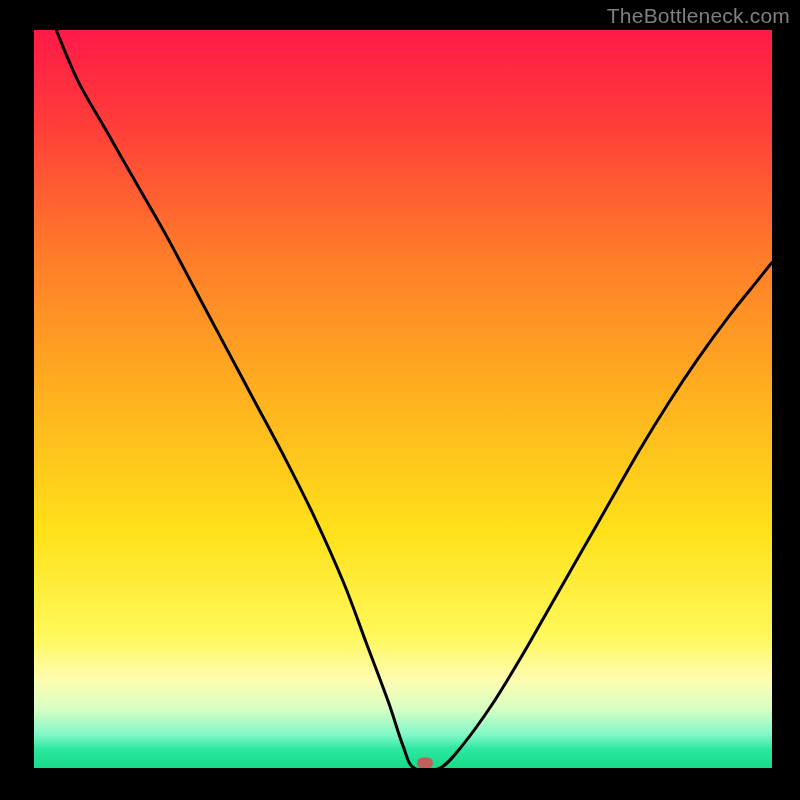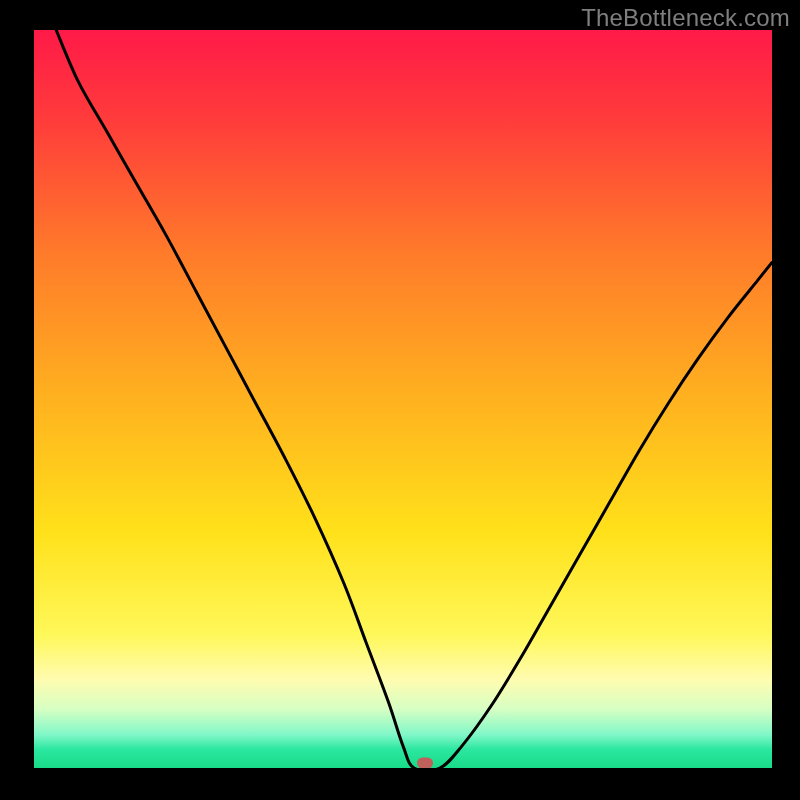--- a/index.html
+++ b/index.html
@@ -15,21 +15,21 @@
     position: relative;
     width: 800px;
     height: 800px;
     background: #000;
   }
   .watermark {
     position: absolute;
     top: 4px;
     right: 10px;
     color: #7f7f7f;
-    font-size: 24px;
+    font-size: 21px;
     font-weight: 400;
     letter-spacing: 0.2px;
     z-index: 10;
   }
   .plot-area {
     position: absolute;
     left: 34px;
     top: 30px;
     width: 738px;
     height: 738px;

